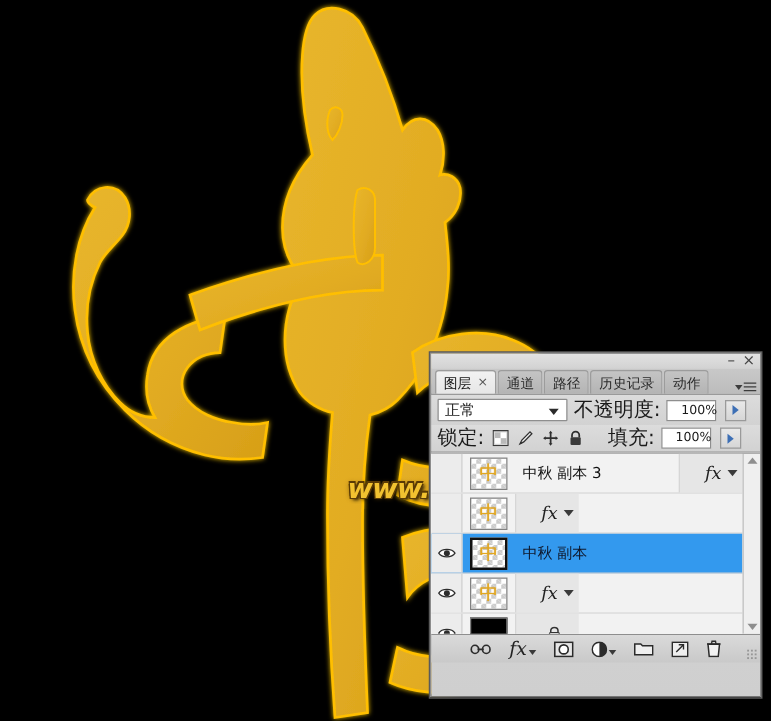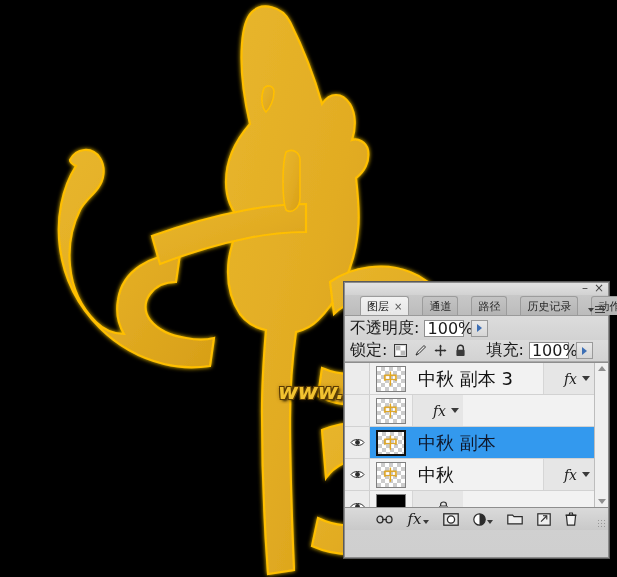--- a/index.html
+++ b/index.html
@@ -103,21 +103,20 @@
     margin-right: 1px;
     background: linear-gradient(#c4c4c4, #b4b4b4);
     border: 1px solid #9c9c9c;
     border-bottom: none;
     border-radius: 3px 3px 0 0;
     color: #2a2a2a;
     font-size: 11px;
     cursor: pointer;
     box-sizing: border-box;
     white-space: nowrap;
-    margin-left: 12px;
   }
   .tab.active {
     background: linear-gradient(#f2f2f2, #e6e6e6);
     color: #111;
     border-color: #9c9c9c;
   }
   .tab .tab-close {
     margin-left: 5px;
     font-size: 10px;
     color: #555;
@@ -174,21 +173,21 @@
   }
   .opt-label { font-size: 16px; color: #1a1a1a; white-space: nowrap; }
   .num-box {
     width: 40px;
     height: 17px;
     background: #fff;
     border: 1px solid #8e8e8e;
     display: flex;
     align-items: center;
     justify-content: center;
-    font-size: 16px;
+    font-size: 10px;
     box-sizing: border-box;
     cursor: text;
     padding-left: 12px;
   }
   .spin-btn {
     width: 17px;
     height: 17px;
     margin-left: 2px;
     background: linear-gradient(#e9e9e9, #d6d6d6);
     border: 1px solid #9a9a9a;
@@ -278,21 +277,21 @@
     left: 50%; top: 50%;
     transform: translate(-50%,-50%);
     font-size: 15px;
     color: #e3a81e;
     font-family: "DejaVu Sans", sans-serif;
     line-height: 1;
     text-shadow: 0 0 1px #c98b0e;
   }
   .name-cell {
     flex: 1 1 auto;
-    font-size: 18px;
+    font-size: 12px;
     padding-left: 6px;
     white-space: nowrap;
     overflow: hidden;
     color: #111;
   }
   .layer-row.selected .name-cell { color: #0f172a; }
   .fx-cell {
     flex: 0 0 46px;
     display: flex; align-items: center; justify-content: flex-end;
     padding-right: 4px;
@@ -508,20 +507,24 @@
         <span class="pm-tri"></span>
         <span class="pm-lines">
             <i></i>
             <i></i>
             <i></i>
           </span>
       </div>
     </div>
 
     <div class="opt-row">
+      <div class="blend-select">
+        <span>正常</span>
+        <span class="caret"></span>
+      </div>
       <span class="opt-label">不透明度:</span>
       <div class="num-box">100%</div>
       <div class="spin-btn">
           <span class="tri-r"></span>
         </div>
     </div>
 
     <div class="lock-row">
       <span class="opt-label">锁定:</span>
       <span class="lock-icons">
@@ -602,21 +605,20 @@
             <svg width="15" height="11" viewBox="0 0 15 11">
               <path d="M1 5.5 C3.5 1.5 11.5 1.5 14 5.5 C11.5 9.5 3.5 9.5 1 5.5 Z" fill="#fff" stroke="#2c2c2c" stroke-width="1"></path>
               <circle cx="7.5" cy="5.5" r="2.4" fill="#2c2c2c"></circle>
             </svg>
           </div>
           <div class="thumb-cell">
             <div class="thumb">
               <span class="thumb-glyph">中</span>
             </div>
           </div>
-          <div class="name-cell">中秋</div>
           <div class="fx-cell">
             <span class="fx-mark">fx</span>
             <span class="fx-caret"></span>
           </div>
         </div>
 
         <div class="layer-row">
           <div class="eye-cell">
             <svg width="15" height="11" viewBox="0 0 15 11">
               <path d="M1 5.5 C3.5 1.5 11.5 1.5 14 5.5 C11.5 9.5 3.5 9.5 1 5.5 Z" fill="#fff" stroke="#2c2c2c" stroke-width="1"></path>

